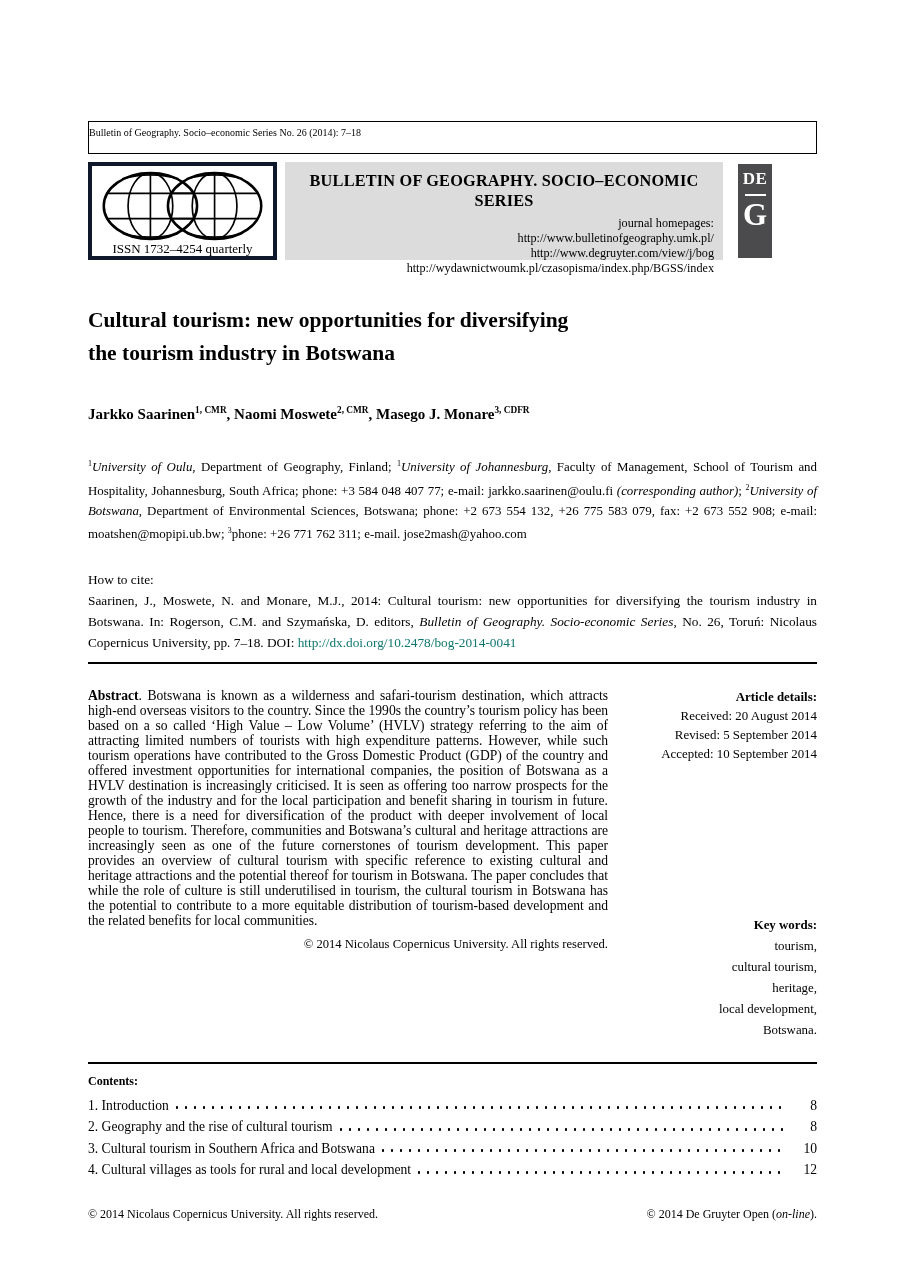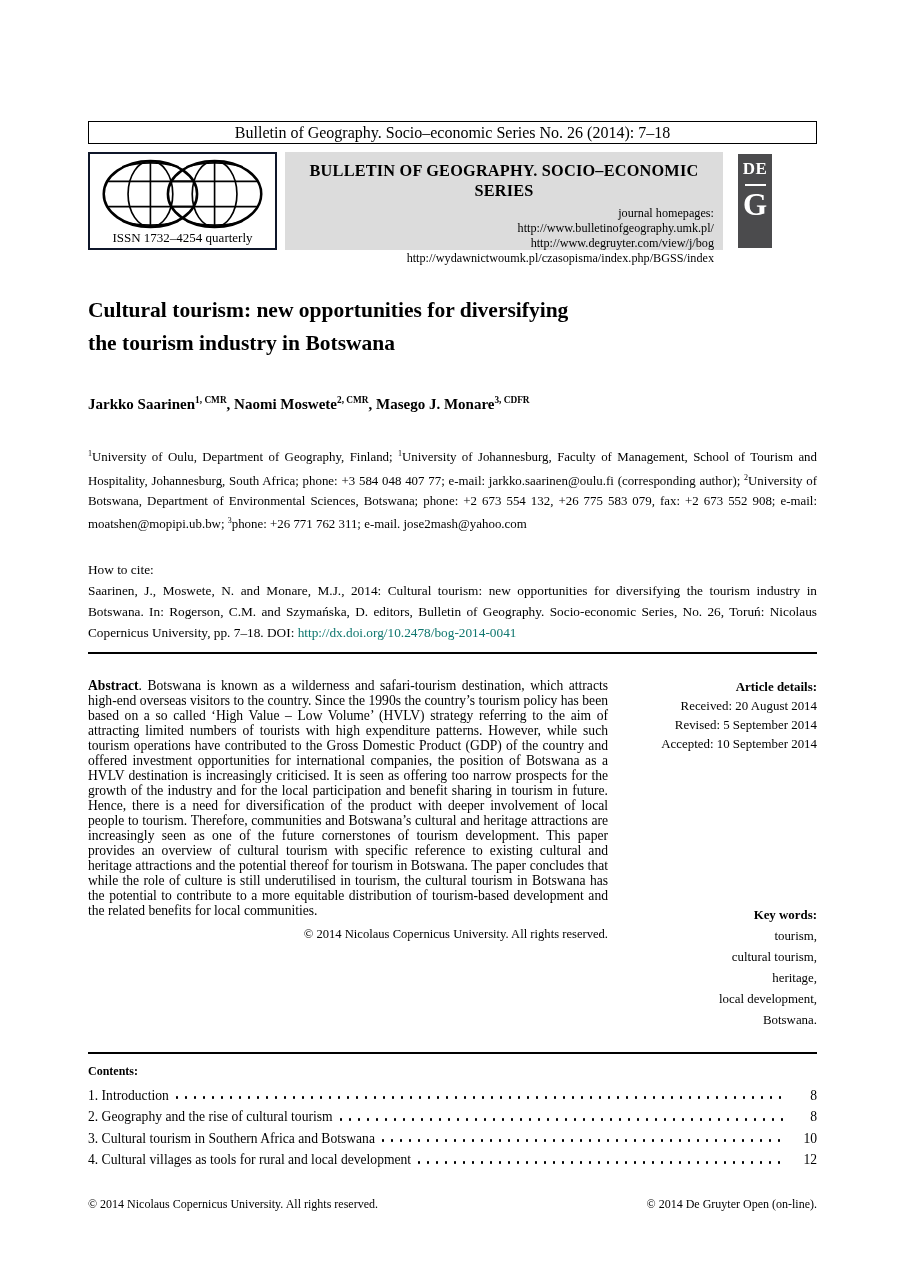--- a/index.html
+++ b/index.html
@@ -1,44 +1,44 @@
 <!DOCTYPE html>
 <html><head>
 <meta charset="utf-8">
 <style>
   * { margin:0; padding:0; box-sizing:border-box; }
   html,body { width:903px; height:1278px; background:#ffffff; overflow:hidden;
     font-family:"Liberation Serif", serif; color:#000; }
   .page { width:729px; margin-left:88px; }
 
   
-  .top-bar { margin-top:121px; border:1px solid #000; height:23px;
-    text-align:center; font-size:16px; line-height:21px; }
+  .top-bar { margin-top:121px; border:1px solid #000; height:33px;
+    font-size:10px; line-height:21px; }
 
   
   .masthead { margin-top:8px; display:flex; height:98px; }
-  .logo-box { width:189px; height:98px; border:2px solid #0f172a;
+  .logo-box { width:189px; height:98px; border:4px solid #0f172a;
     display:flex; flex-direction:column; align-items:center;
     justify-content:space-between; padding:5px 2px 3px; }
   .logo-box svg { display:block; }
   .issn { font-size:13px; line-height:15px; white-space:nowrap; }
   .gray-box { width:438px; margin-left:8px; background:#dcdcdc; padding:9px 9px 0; }
   .masthead-title { text-align:center; font-weight:bold; font-size:16.3px; letter-spacing:.2px; }
   .homepages { text-align:right; font-size:12.2px; line-height:15px; margin-top:5px; }
   .deg-box { width:34px; margin-left:15px; height:94px; margin-top:2px; background:#4b4b4d;
     color:#fff; display:flex; flex-direction:column; align-items:center; padding-top:6px; }
   .deg-top { font-size:17px; font-weight:bold; letter-spacing:.5px; line-height:17px; }
   .deg-rule { width:21px; border-top:2px solid #fff; margin:7px 0 2px; }
   .deg-g { font-size:31px; font-weight:bold; line-height:34px; }
 
   
   .article-title { margin-top:44px; font-size:21.5px; font-weight:bold; line-height:33px; }
   .authors { margin-top:35px; font-size:15px; font-weight:bold; }
   .seg-sup { vertical-align:super; font-size:.62em; }
-  .seg-i { }
+  .seg-i { font-style:italic; }
   .seg-b { font-weight:bold; }
   a.seg-link { color:#0f766e; text-decoration:none; }
 
   .affiliations { margin-top:31px; font-size:12.9px; line-height:19.5px; text-align:justify; }
 
   .howcite { margin-top:24px; font-size:13.3px; line-height:21px; }
   .citation { text-align:justify; }
 
   .rule { border:0; border-top:2px solid #000; }
   .rule-1 { margin-top:9px; }

